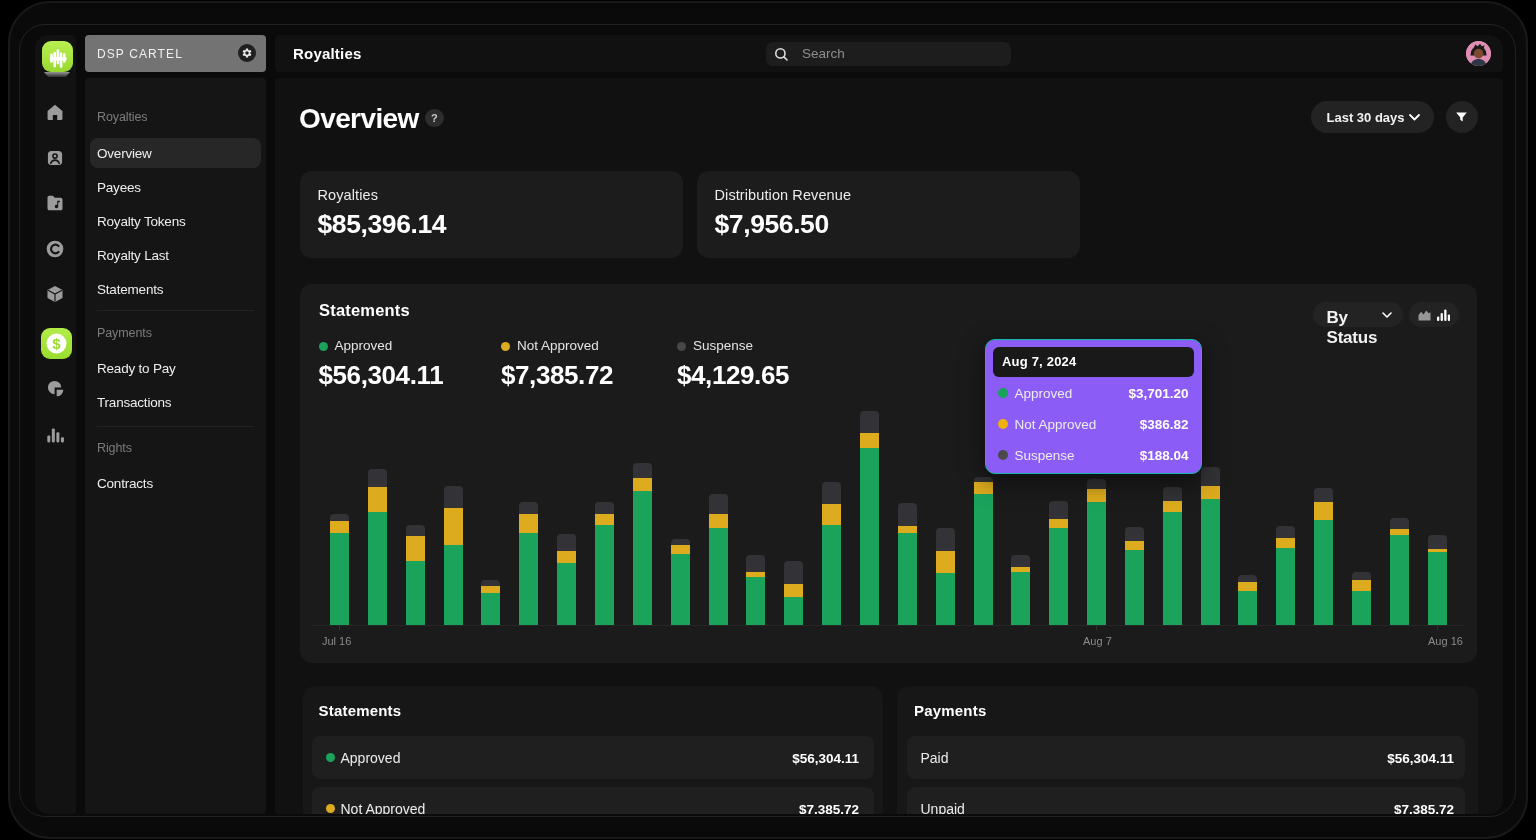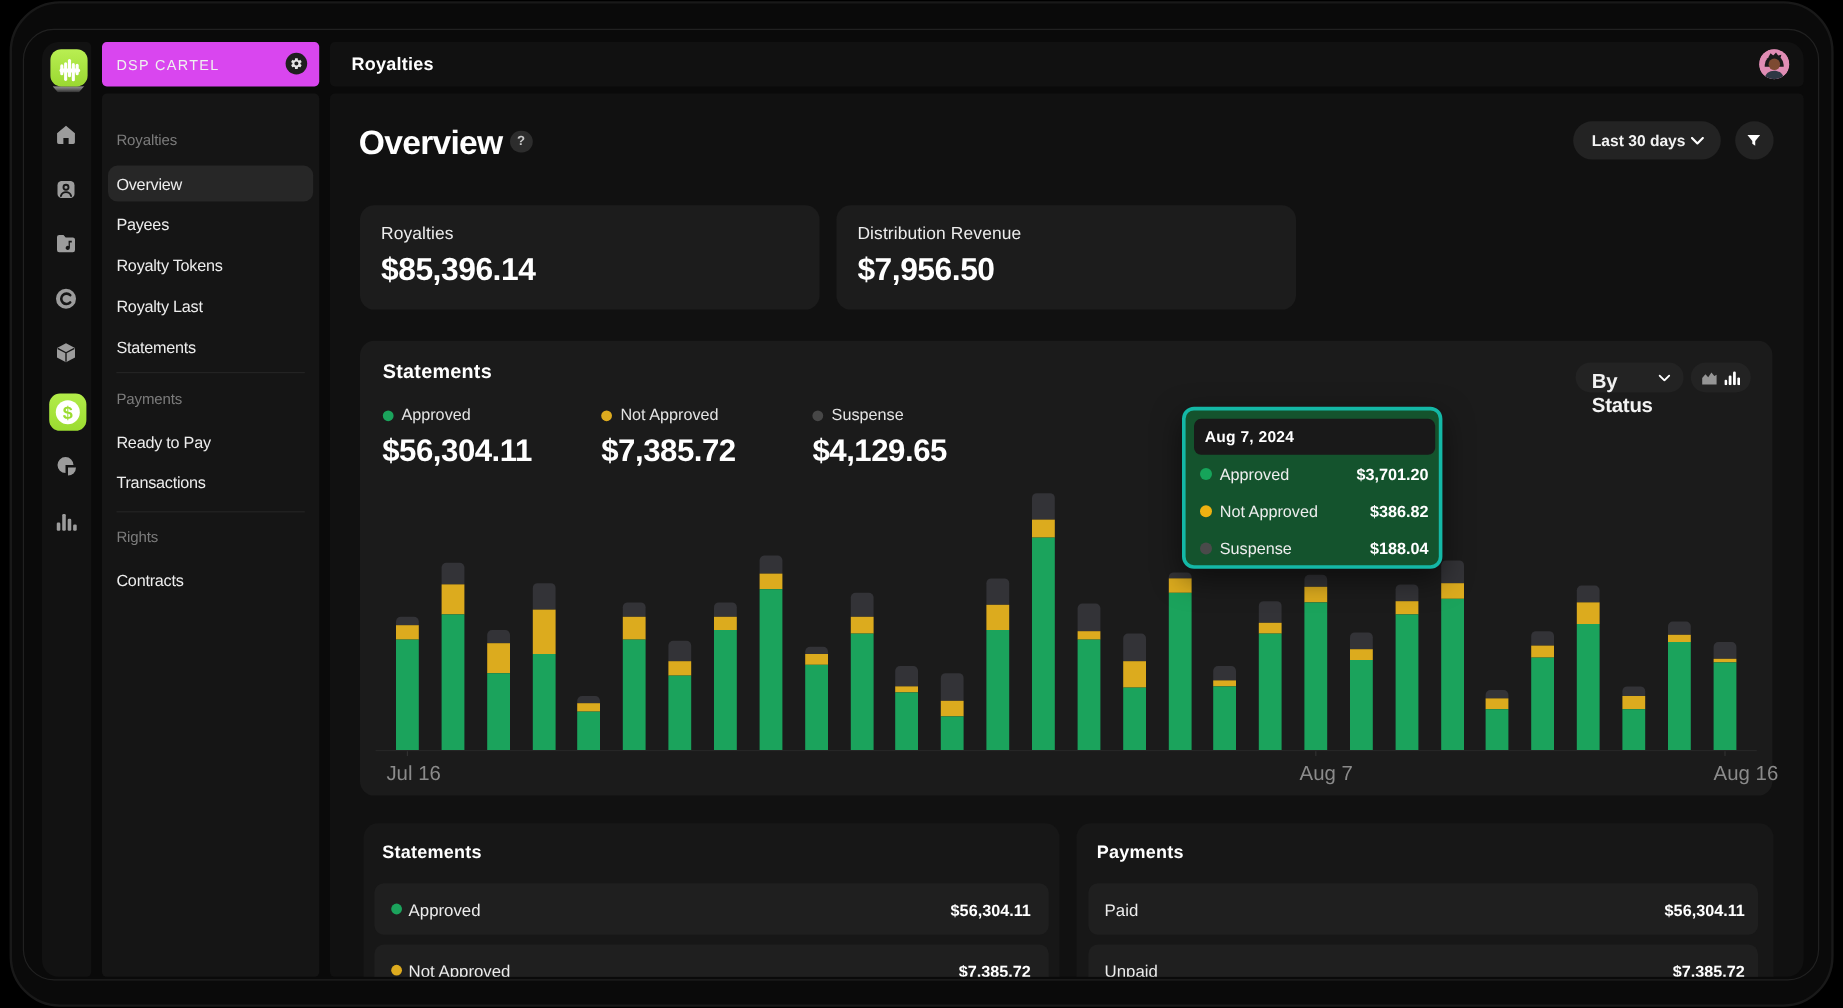--- a/index.html
+++ b/index.html
@@ -1,21 +1,21 @@
 <!DOCTYPE html>
 <html><head><meta charset="utf-8">
 <style>
 *{margin:0;padding:0;box-sizing:border-box}
 html,body{width:1536px;height:840px;background:#000;overflow:hidden;
   font-family:"Liberation Sans",sans-serif;-webkit-font-smoothing:antialiased}
 #bezel{position:absolute;left:8px;top:1px;width:1520px;height:838px;border-radius:42px;background:#0a0a0a;border:2px solid #191919}
 #frame{position:absolute;left:19px;top:24px;width:1497px;height:793px;border-radius:26px;background:#0a0a0a;border:1.5px solid #212121}
 .panel{position:absolute;background:#141414}
 #rail{left:34.5px;top:35px;width:41.5px;height:778.5px;border-radius:14px 4px 4px 14px;background:#121212}
-#sbhead{left:85px;top:35px;width:181px;height:36.5px;border-radius:4px;background:#d946ef}
+#sbhead{left:85px;top:35px;width:181px;height:36.5px;border-radius:4px;background:#737373}
 #sbnav{left:85px;top:77.5px;width:181px;height:736px;border-radius:4px;background:#151515}
 #topbar{left:274.5px;top:35px;width:1228.5px;height:36.5px;border-radius:4px 14px 4px 4px;background:#111}
 #main{left:274.5px;top:77.5px;width:1228.5px;height:736px;border-radius:4px 4px 14px 4px;background:#111111;overflow:hidden}
 
 .ric{position:absolute;left:50%;transform:translateX(-50%)}
 #logo{left:7px;top:5.5px;width:31px;height:31px;border-radius:9px;
 background:linear-gradient(180deg,#b9ef52 0%,#9ad831 100%);position:absolute}
 #logoped{position:absolute;left:9px;top:36.5px;width:27px;height:5.5px;background:linear-gradient(180deg,#969696,#2e2e2e);clip-path:polygon(0 0,100% 0,82% 100%,18% 100%)}
 
 .sbt{position:absolute;left:12px;font-size:12.5px;color:#7c7c7c;letter-spacing:-.1px}
@@ -44,29 +44,29 @@
 .lg{position:absolute;top:54.5px}
 .lg .dot{position:absolute;left:0;top:3px;width:9px;height:9px;border-radius:50%}
 .lg .lbl{position:absolute;left:16px;top:-1px;font-size:13.5px;font-weight:500;color:#e3e3e3;white-space:nowrap}
 .lg .val{position:absolute;left:0;top:21px;font-size:26px;font-weight:700;color:#fff;white-space:nowrap;letter-spacing:-.4px}
 #bystatus{right:74px;top:17.5px;width:90px;height:25.5px;font-size:17px;letter-spacing:-.2px}
 #bystatus span{position:absolute;left:13.5px;top:6.5px}
 #viewtgl{right:18px;top:17.5px;width:50px;height:25.5px}
 
 #axis{position:absolute;left:38.5px;top:547.5px;width:1151px;height:1px;background:#262626}
 .tick{position:absolute;top:548.5px;width:1px;height:4px;background:#303030}
-.xlab{position:absolute;top:557.5px;font-size:17px;color:#8b8b8b;white-space:nowrap}
+.xlab{position:absolute;top:557.5px;font-size:11px;color:#8b8b8b;white-space:nowrap}
 .bar{position:absolute;width:19px;display:flex;flex-direction:column}
 .seg{width:19px}
 .cap{background:#333337;border-radius:4px 4px 0 0}
 .yel{background:#dcab1e}
 .grn{background:#1ba35c}
 
 #tip{position:absolute;left:710.5px;top:261px;width:217px;height:135.5px;border-radius:10px;
-background:#14532d;border:3px solid #14b8a6;box-shadow:0 8px 24px rgba(0,0,0,.5)}
+background:#8b5cf6;border:1px solid #14b8a6;box-shadow:0 8px 24px rgba(0,0,0,.5)}
 #tip .hd{position:absolute;left:7px;top:7px;width:201px;height:30.5px;border-radius:6px;background:#191919}
 #tip .hd span{position:absolute;left:9px;top:7.5px;font-size:13px;font-weight:700;color:#fff;letter-spacing:.2px}
 .tr{position:absolute;left:12px;width:192px;height:14px}
 .tr .dot{position:absolute;left:0;top:2px;width:10px;height:10px;border-radius:50%}
 .tr .lbl{position:absolute;left:16.5px;top:0;font-size:13.5px;color:#ededed}
 .tr .val{position:absolute;right:1.5px;top:0;font-size:13.5px;font-weight:600;color:#fff}
 
 .bcard{position:absolute;top:608.5px;height:178px;background:#171717;border-radius:12px}
 .bcard .title{position:absolute;left:16px;top:16px;font-size:15px;font-weight:600;color:#fff;letter-spacing:.2px}
 .brow{position:absolute;left:9px;height:43px;border-radius:8px;background:#1f1f1f}
@@ -153,20 +153,27 @@
   <span class="sbt" style="top:248px">Payments</span>
   <span class="sbi" style="top:283.5px">Ready to Pay</span>
   <span class="sbi" style="top:317.5px">Transactions</span>
   <div class="sbdiv" style="top:348.5px"></div>
   <span class="sbt" style="top:363.5px">Rights</span>
   <span class="sbi" style="top:398px">Contracts</span>
 </div>
 
 <div id="topbar" class="panel">
   <span id="tbtitle">Royalties</span>
+  <div id="search">
+    <svg style="position:absolute;left:8px;top:4.5px" width="15" height="15" viewBox="0 0 15 15" fill="none" stroke="#dcdcdc" stroke-width="1.6">
+      <circle cx="6.4" cy="6.4" r="4.6"></circle>
+        <path d="M9.9 9.9 13 13" stroke-linecap="round"></path>
+    </svg>
+    <span>Search</span>
+  </div>
   <div id="avatar">
     <svg width="25" height="25" viewBox="0 0 25 25">
       <circle cx="12.5" cy="12.5" r="12.5" fill="#e08db4"></circle>
       <path d="M4.6 13.2a7.9 7.9 0 0 1 15.8 0v1.4H4.6Z" fill="#1a1a1a"></path>
       <path d="M7.5 7 9.5 3.4l2.2 1.8 2.3-2.4 1.8 2.4 2.7-.6-1 3.4Z" fill="#1a1a1a"></path>
       <circle cx="12.6" cy="12.6" r="4.8" fill="#7d4a32"></circle>
       <path d="M4.3 25c.6-4.8 4.1-7.1 8.2-7.1s7.6 2.3 8.2 7.1Z" fill="#2e3844"></path>
     </svg>
   </div>
 </div>

